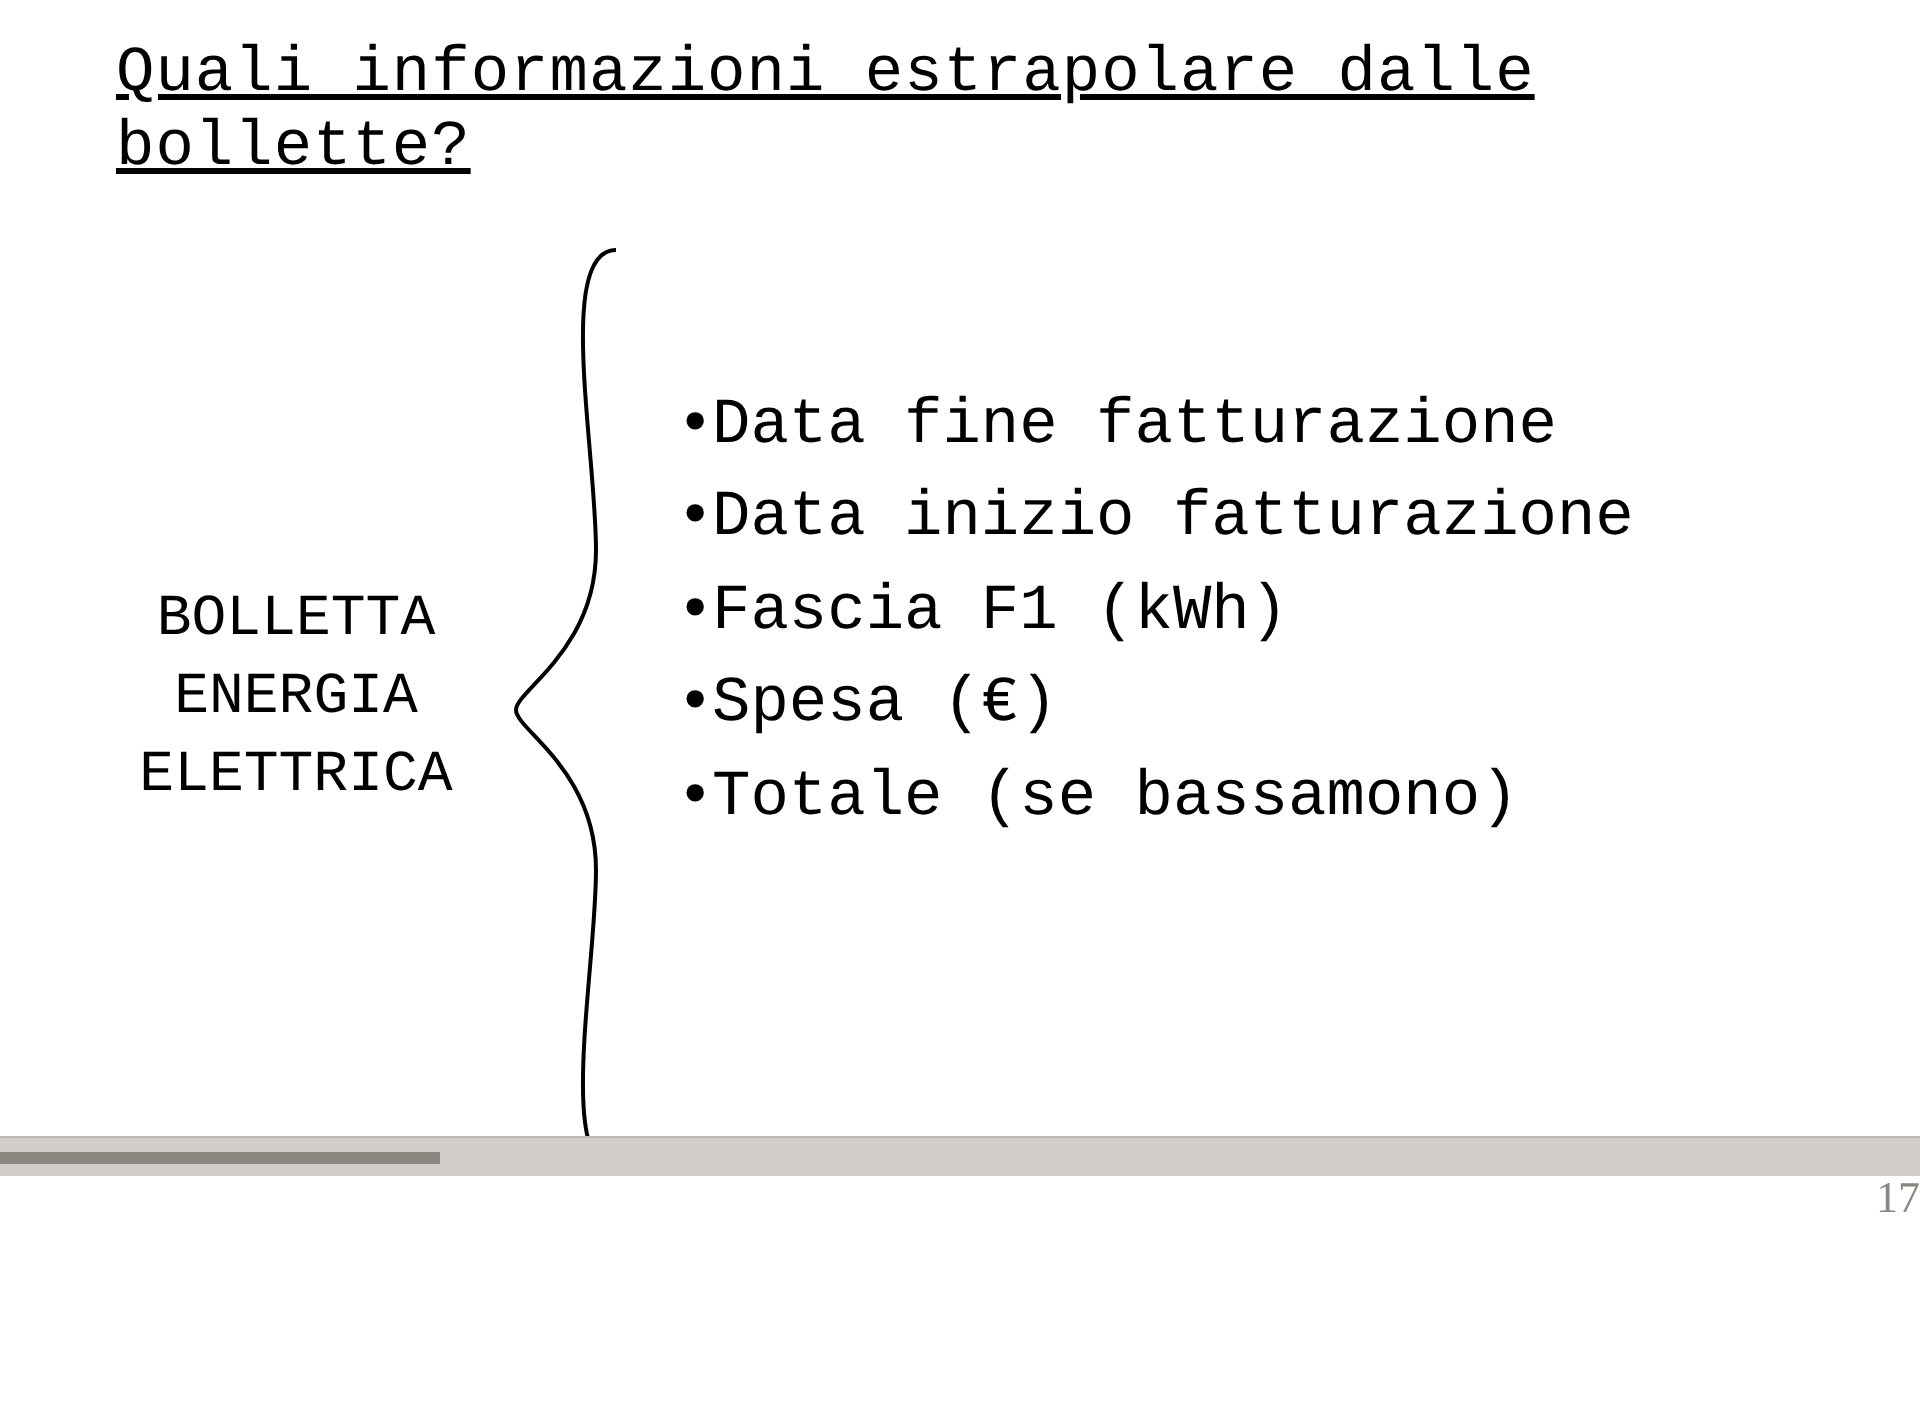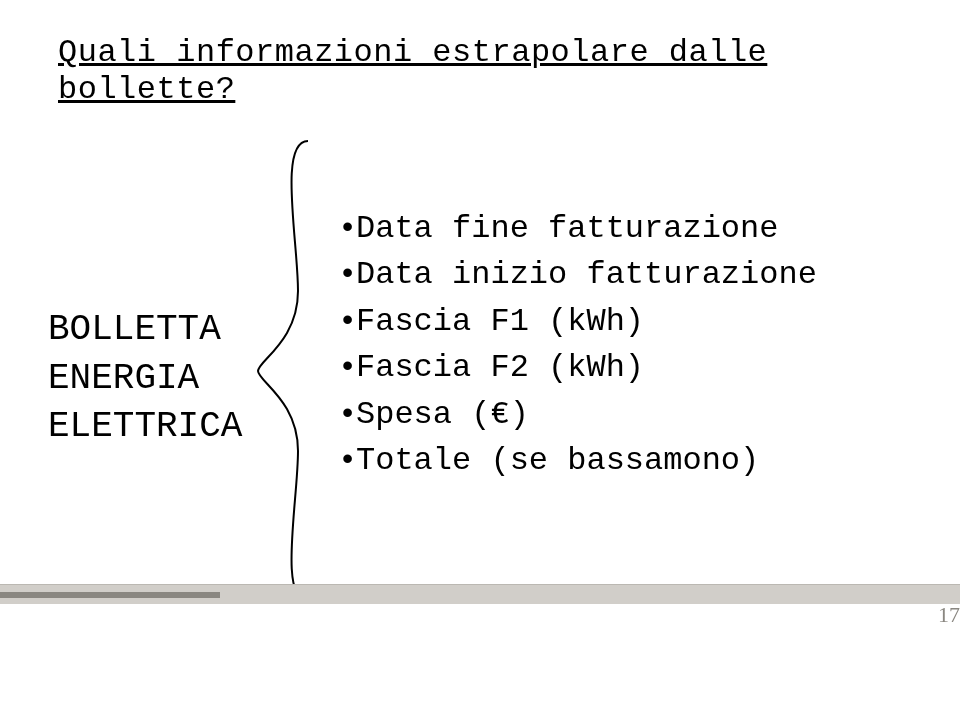--- a/index.html
+++ b/index.html
@@ -1,31 +1,32 @@
 <!DOCTYPE html>
 <html><head>
 <meta charset="utf-8">
 <style>
   * { margin: 0; padding: 0; box-sizing: border-box; }
   html, body { width: 960px; height: 708px; background: #fff; font-family: "Courier New", monospace; color: #000; }
-  .slide { position: relative; width: 960px; height: 612px; margin-top: 16px; }
+  .slide { position: relative; width: 960px; height: 612px; }
   .title {
     position: absolute;
     top: 18px;
     left: 58px;
     font-size: 32px;
     text-decoration: underline;
     letter-spacing: 0.5px;
   }
   .left-label {
     position: absolute;
     left: 48px;
     top: 290px;
-    font-size: 36px;
+    font-size: 29px;
     line-height: 1.35;
+    text-align: center;
     width: 200px;
   }
   .brace {
     position: absolute;
     left: 248px;
     top: 115px;
     width: 80px;
     height: 480px;
   }
   .bullets {
@@ -86,21 +87,20 @@
              C30,10 50,110 50,160
              C50,210 10,230 10,240
              C10,250 50,270 50,320
              C50,370 30,470 60,470" fill="none" stroke="#000" stroke-width="2"></path>
   </svg>
 
   <ul class="bullets">
     <li>Data fine fatturazione</li>
     <li>Data inizio fatturazione</li>
     <li>Fascia F1 (kWh)</li>
-    <li>Fascia F2 (kWh)</li>
     <li>Spesa (€)</li>
     <li>Totale (se bassamono)</li>
   </ul>
 
   <div class="footer-bar">
     <div class="short"></div>
   </div>
   <div class="page-num">17</div>
 
 </div>

